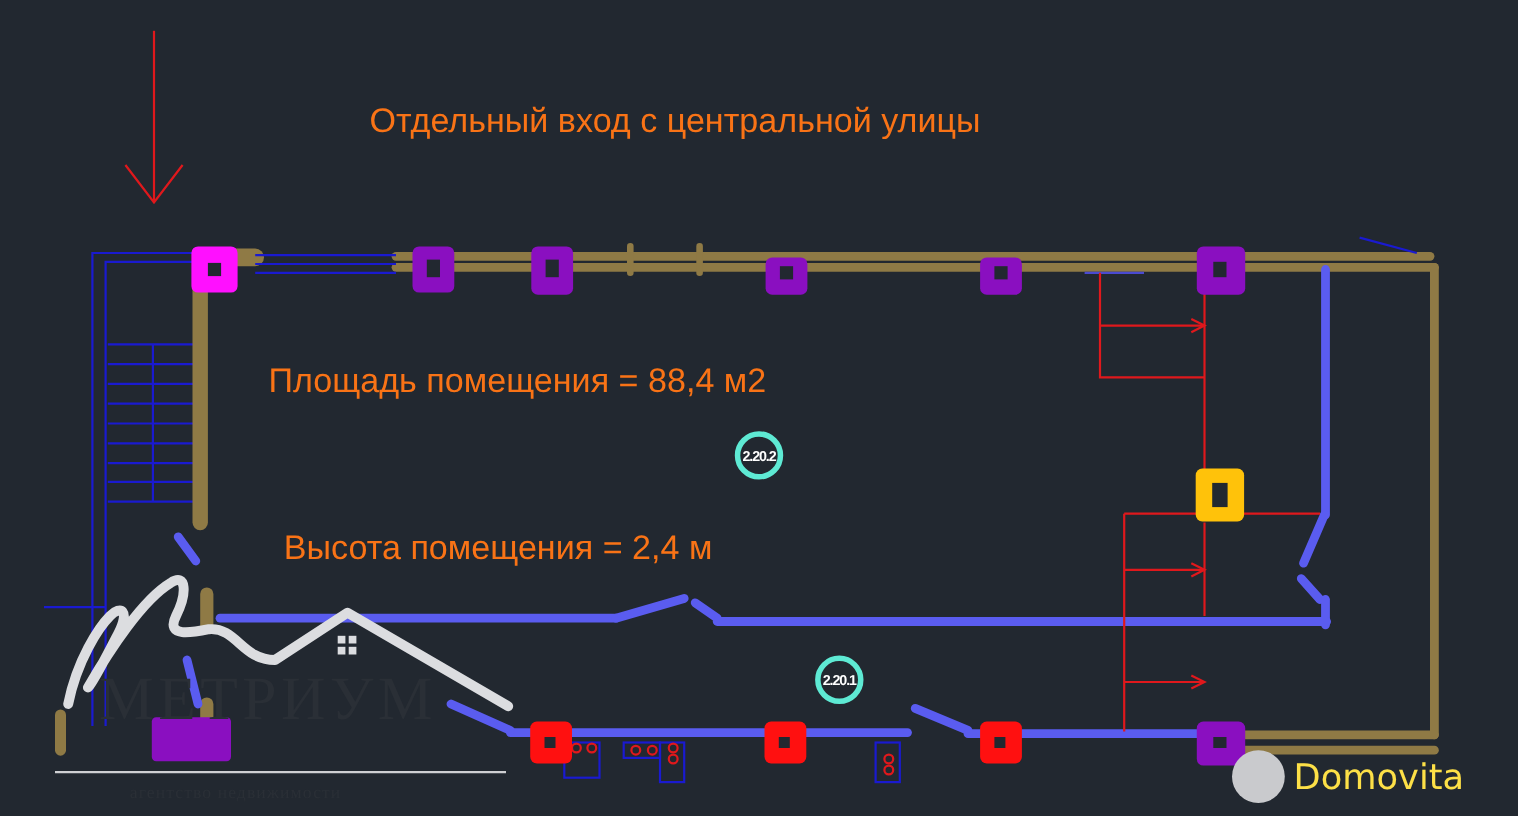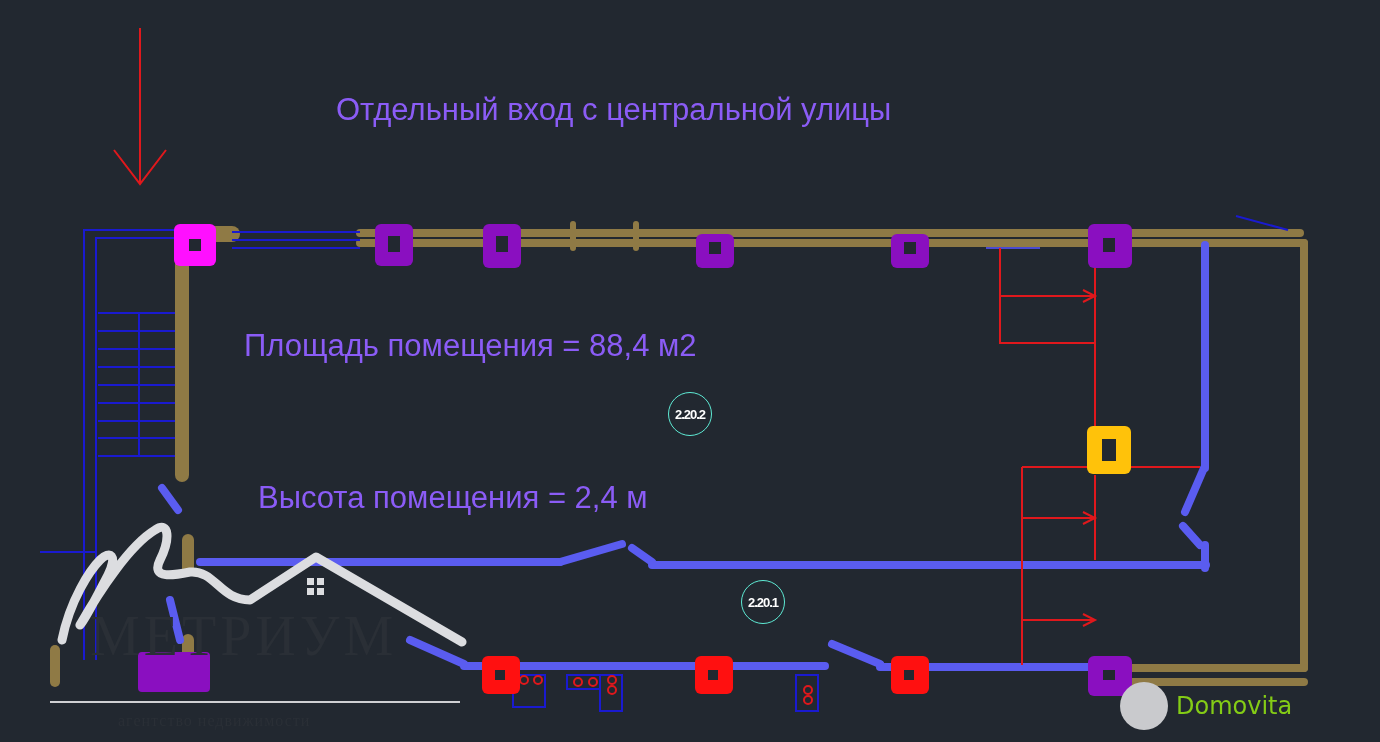--- a/index.html
+++ b/index.html
@@ -1,23 +1,23 @@
 <!DOCTYPE html>
 <html><head>
 <meta charset="utf-8">
 <style>
   html, body { margin:0; padding:0; }
   body { width:1380px; height:742px; background:#222830; overflow:hidden; position:relative; font-family:"Liberation Sans", sans-serif; }
   #plan { position:absolute; left:0; top:0; }
-  .label { position:absolute; color:#8b5cf6; font-family:"Liberation Sans", sans-serif; white-space:nowrap; }
-  .room-tag { position:absolute; width:44px; height:44px; border:1px solid #5eead4; border-radius:50%; box-sizing:border-box; color:#fff; font-family:"Liberation Sans", sans-serif; font-size:13px; font-weight:bold; display:flex; align-items:center; justify-content:center; letter-spacing:-1px; background:#222830; }
+  .label { position:absolute; color:#f97316; font-family:"Liberation Sans", sans-serif; white-space:nowrap; }
+  .room-tag { position:absolute; width:44px; height:44px; border:5px solid #5eead4; border-radius:50%; box-sizing:border-box; color:#fff; font-family:"Liberation Sans", sans-serif; font-size:13px; font-weight:bold; display:flex; align-items:center; justify-content:center; letter-spacing:-1px; background:#222830; }
   .wm-text { position:absolute; font-family:"Liberation Serif", serif; color:#2a2f36; }
   .domovita { position:absolute; left:1120px; top:682px; display:flex; align-items:center; gap:8px; }
   .domovita .dot { width:48px; height:48px; border-radius:50%; background:#c9cacd; }
-  .domovita .name { font-family:"DejaVu Sans", sans-serif; font-size:24px; color:#84cc16; }
+  .domovita .name { font-family:"DejaVu Sans", sans-serif; font-size:32px; color:#fde047; }
 </style>
 </head>
 <body>
 
 <svg id="plan" width="1380" height="742" viewBox="0 0 1380 742">
 
   <g stroke="#e0181c" stroke-width="2" fill="none">
     <line x1="140" y1="28" x2="140" y2="184"></line>
     <polyline points="114,150 140,184 166,150"></polyline>
   </g>
@@ -152,21 +152,21 @@
     <rect x="317" y="588" width="7" height="7"></rect>
   </g>
   <line x1="50" y1="702" x2="460" y2="702" stroke="#cfd0d3" stroke-width="2"></line>
 </svg>
 
 <div class="label" style="left:336px; top:92px; font-size:31px;">Отдельный вход с центральной улицы</div>
 <div class="label" style="left:244px; top:328px; font-size:31px;">Площадь помещения = 88,4 м2</div>
 <div class="label" style="left:258px; top:480px; font-size:31px;">Высота помещения = 2,4 м</div>
 
 <div class="room-tag" style="left:668px; top:392px;">2.20.2</div>
-<div class="room-tag" style="left:741px; top:580px;">2.20.1</div>
+<div class="room-tag" style="left:741px; top:596px;">2.20.1</div>
 
 <div class="wm-text" style="left:90px; top:604px; font-size:56px; letter-spacing:4px;">МЕТРИУМ</div>
 <div class="wm-text" style="left:118px; top:712px; font-size:16px; letter-spacing:1px;">агентство недвижимости</div>
 
 <div class="domovita">
   <div class="dot"></div>
   <div class="name">Domovita</div>
 </div>
 
 </body></html>

